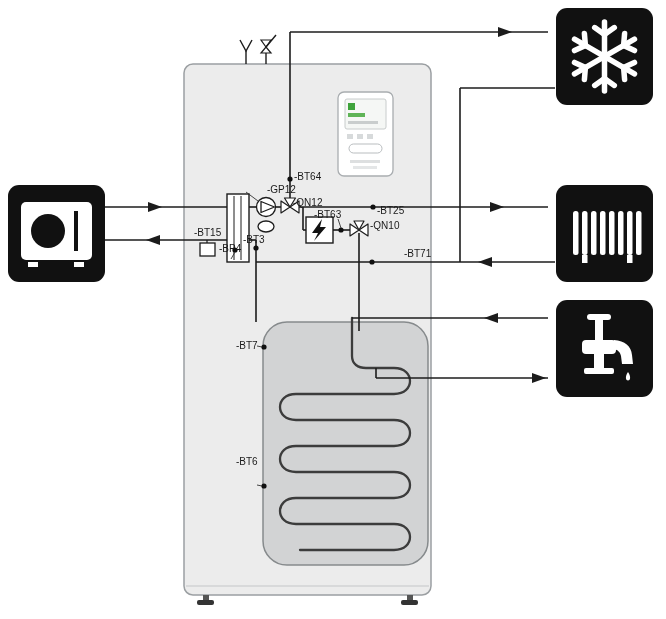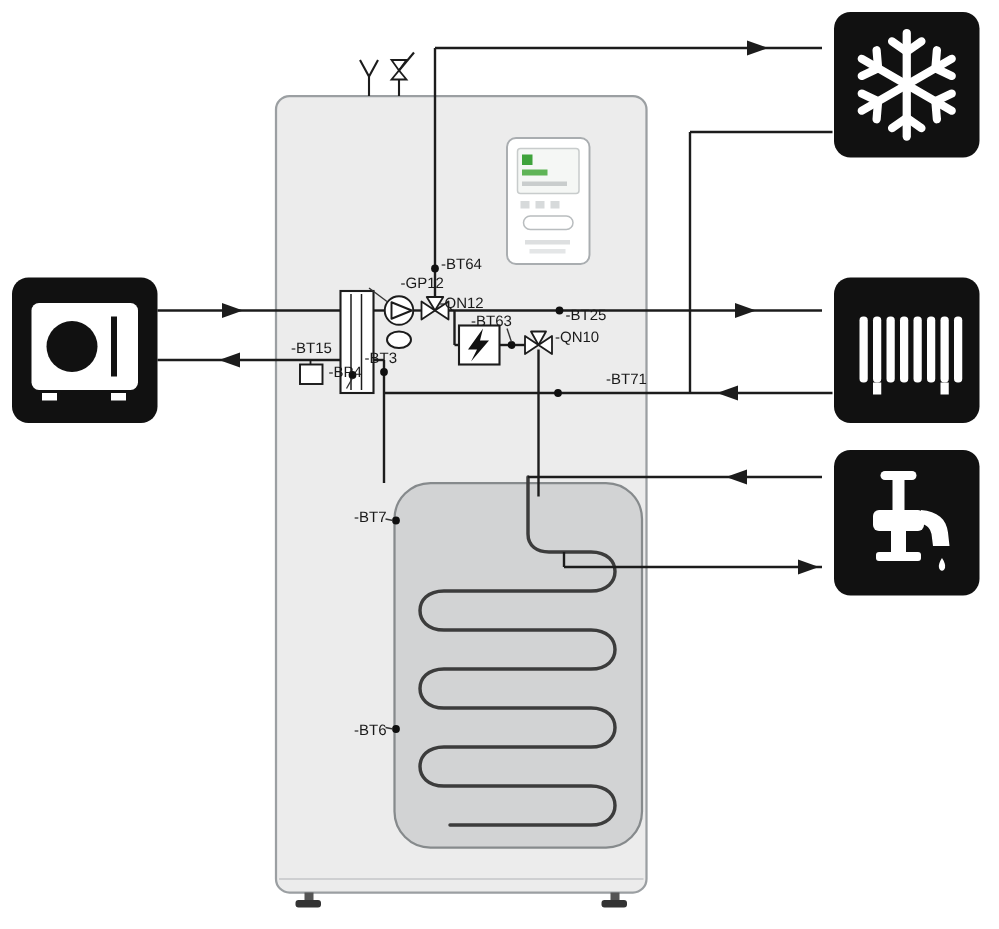--- a/index.html
+++ b/index.html
@@ -210,15 +210,15 @@
   <div class="lbl" style="left:294px;top:172px;">-BT64</div>
   <div class="lbl" style="left:293px;top:198px;">-QN12</div>
   <div class="lbl" style="left:377px;top:206px;">-BT25</div>
   <div class="lbl" style="left:314px;top:210px;">-BT63</div>
   <div class="lbl" style="left:370px;top:221px;">-QN10</div>
   <div class="lbl" style="left:376px;top:249px;margin-left:28px;">-BT71</div>
   <div class="lbl" style="left:194px;top:228px;">-BT15</div>
   <div class="lbl" style="left:219px;top:244px;">-BP4</div>
   <div class="lbl" style="left:243px;top:235px;">-BT3</div>
   <div class="lbl" style="left:236px;top:341px;">-BT7</div>
-  <div class="lbl" style="left:236px;top:483px;">-BT6</div>
+  <div class="lbl" style="left:236px;top:457px;">-BT6</div>
 
 </div>
 
 </body></html>

